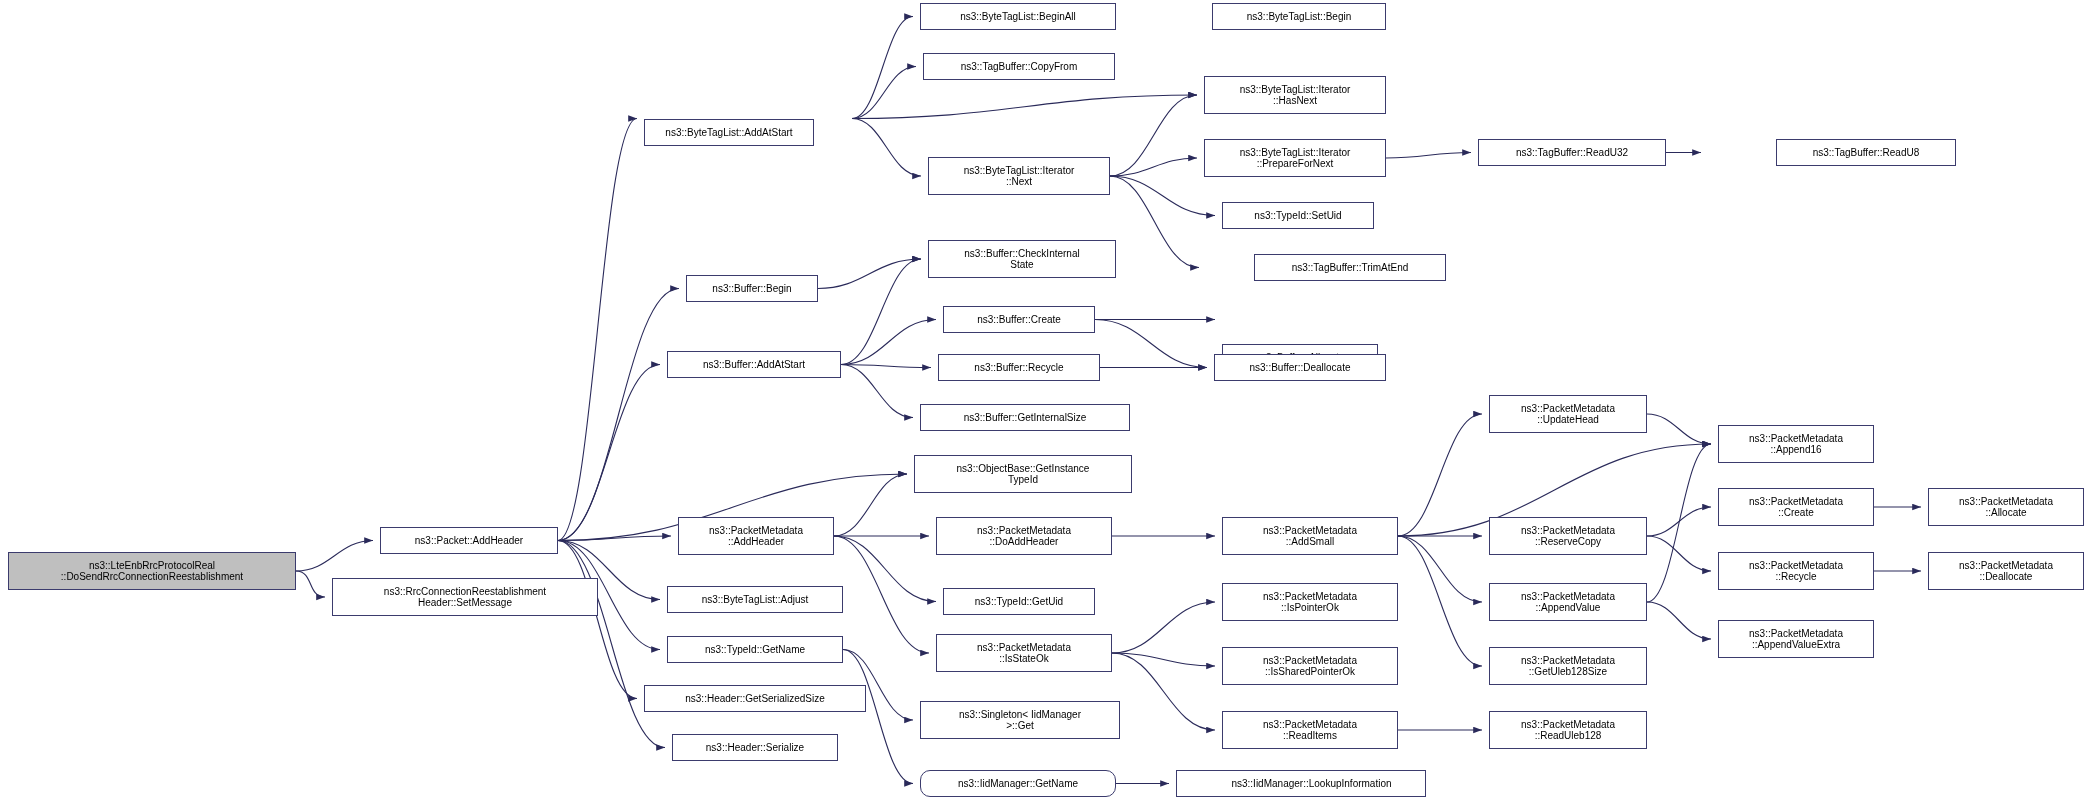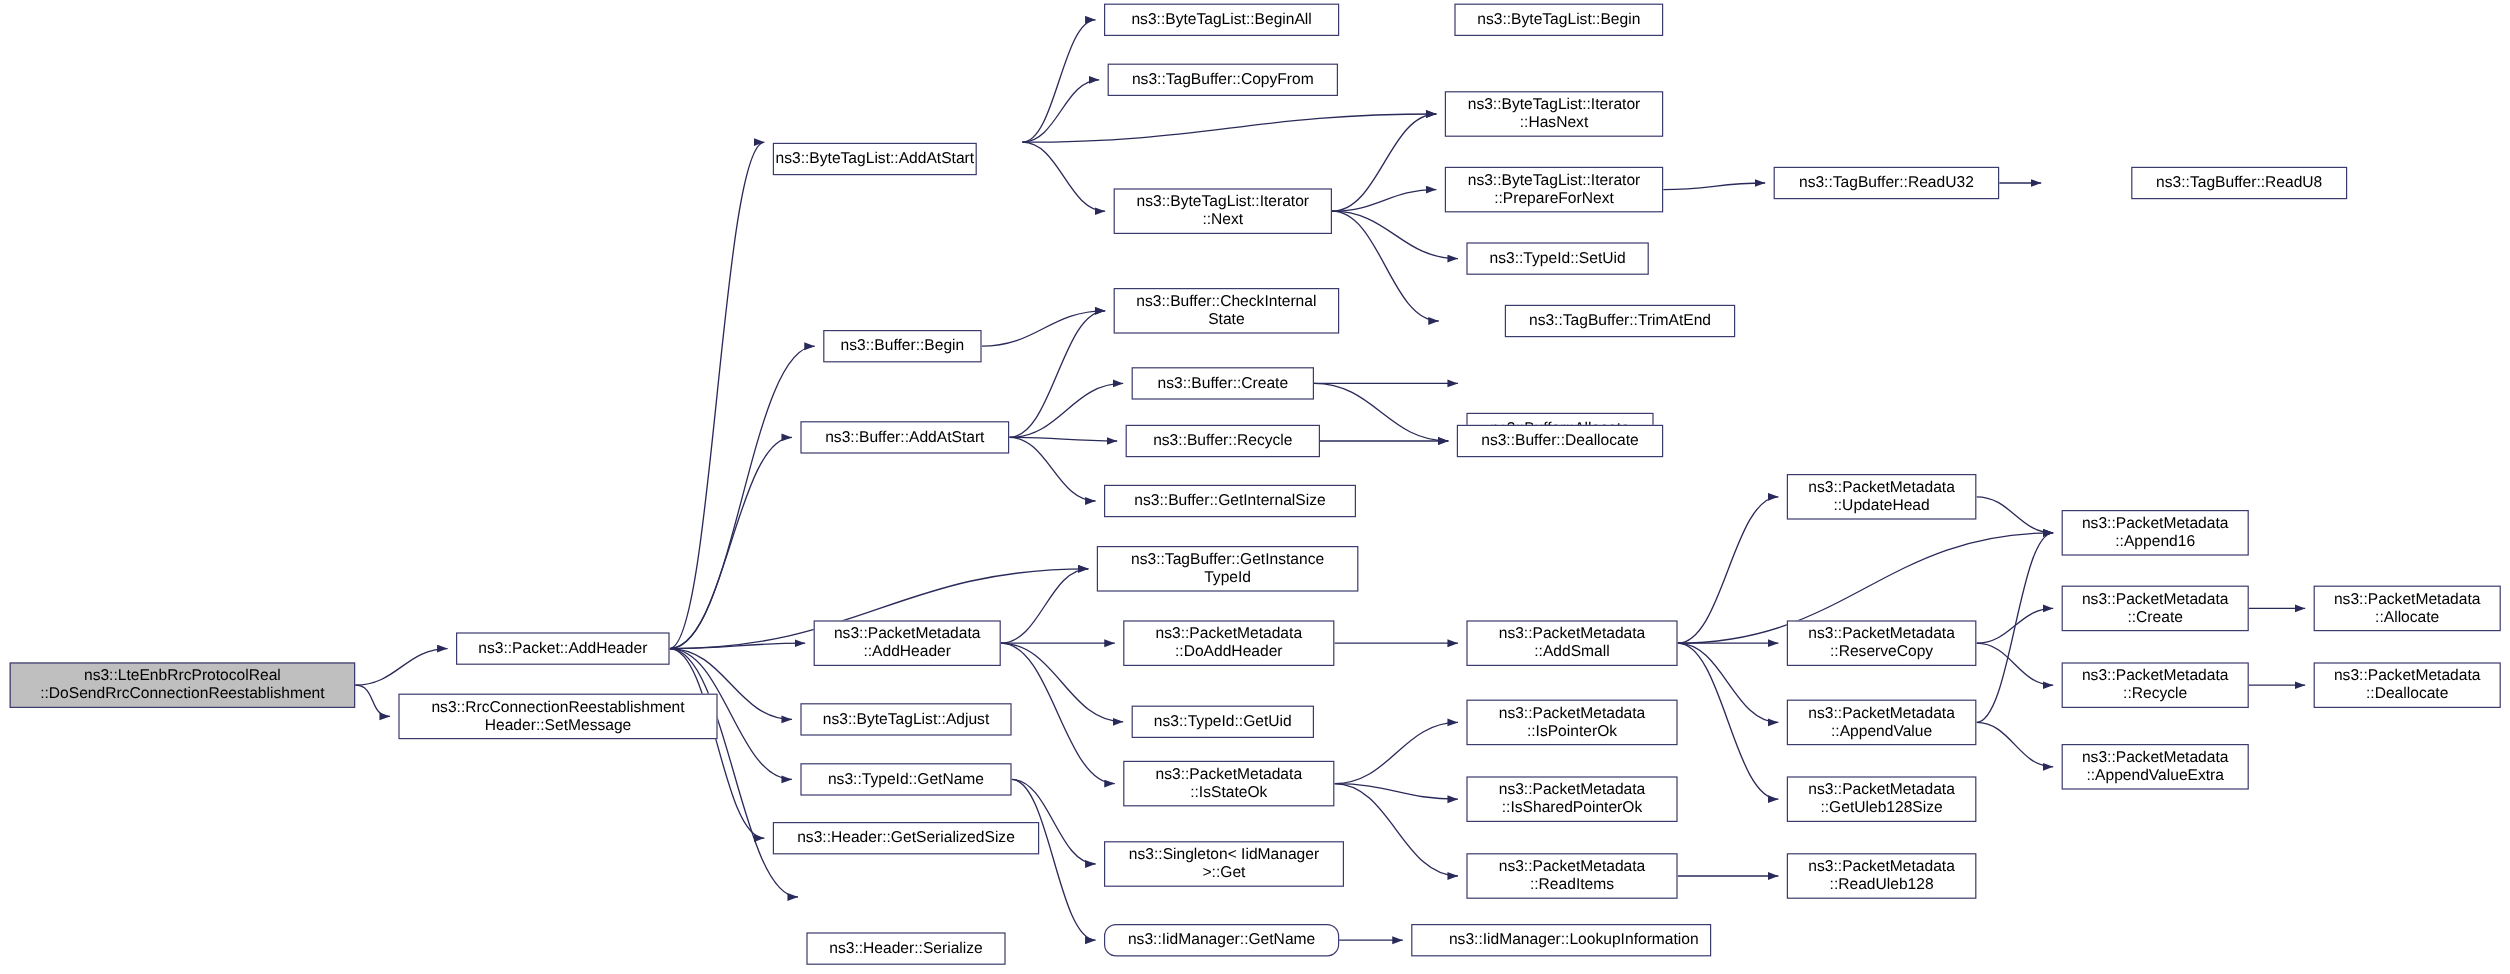--- a/index.html
+++ b/index.html
@@ -22,21 +22,21 @@
     width: 2092px;
     height: 812px;
     pointer-events: none;
   }
   .node {
     position: absolute;
     box-sizing: border-box;
     border: 1px solid #3b3b6d;
     background: #ffffff;
     color: #000000;
-    font-size: 13px;
+    font-size: 10px;
     line-height: 1.12;
     display: flex;
     align-items: center;
     justify-content: center;
     text-align: center;
     white-space: pre-line;
     padding: 1px 2px;
     z-index: 2;
   }
   .node.root {
@@ -116,31 +116,31 @@
       <div class="node" style="left: 332px; top: 578px; width: 266px; height: 38px;">ns3::RrcConnectionReestablishment
 Header::SetMessage</div>
       <div class="node" style="left: 644px; top: 95px; width: 170px; height: 27px; margin-top: 24px;">ns3::ByteTagList::AddAtStart</div>
       <div class="node" style="left: 686px; top: 275px; width: 132px; height: 27px;">ns3::Buffer::Begin</div>
       <div class="node" style="left: 667px; top: 351px; width: 174px; height: 27px;">ns3::Buffer::AddAtStart</div>
       <div class="node" style="left: 678px; top: 517px; width: 156px; height: 38px;">ns3::PacketMetadata
 ::AddHeader</div>
       <div class="node" style="left: 667px; top: 586px; width: 176px; height: 27px;">ns3::ByteTagList::Adjust</div>
       <div class="node" style="left: 667px; top: 636px; width: 176px; height: 27px;">ns3::TypeId::GetName</div>
       <div class="node" style="left: 644px; top: 685px; width: 222px; height: 27px;">ns3::Header::GetSerializedSize</div>
-      <div class="node" style="left: 672px; top: 734px; width: 166px; height: 27px; margin-top: 43px;">ns3::Header::Serialize</div>
+      <div class="node" style="left: 672px; top: 734px; width: 166px; height: 27px;">ns3::Header::Serialize</div>
       <div class="node" style="left: 920px; top: 3px; width: 196px; height: 27px;">ns3::ByteTagList::BeginAll</div>
       <div class="node" style="left: 923px; top: 53px; width: 192px; height: 27px;">ns3::TagBuffer::CopyFrom</div>
       <div class="node" style="left: 928px; top: 157px; width: 182px; height: 38px;">ns3::ByteTagList::Iterator
 ::Next</div>
       <div class="node" style="left: 928px; top: 240px; width: 188px; height: 38px;">ns3::Buffer::CheckInternal
 State</div>
       <div class="node" style="left: 943px; top: 306px; width: 152px; height: 27px;">ns3::Buffer::Create</div>
       <div class="node" style="left: 938px; top: 354px; width: 162px; height: 27px;">ns3::Buffer::Recycle</div>
       <div class="node" style="left: 920px; top: 404px; width: 210px; height: 27px;">ns3::Buffer::GetInternalSize</div>
-      <div class="node" style="left: 914px; top: 455px; width: 218px; height: 38px;">ns3::TagBuffer::GetInstance
+      <div class="node" style="left: 914px; top: 455px; width: 218px; height: 38px;">ns3::ObjectBase::GetInstance
 TypeId</div>
       <div class="node" style="left: 936px; top: 517px; width: 176px; height: 38px;">ns3::PacketMetadata
 ::DoAddHeader</div>
       <div class="node" style="left: 943px; top: 588px; width: 152px; height: 27px;">ns3::TypeId::GetUid</div>
       <div class="node" style="left: 936px; top: 634px; width: 176px; height: 38px;">ns3::PacketMetadata
 ::IsStateOk</div>
       <div class="node" style="left: 920px; top: 701px; width: 200px; height: 38px;">ns3::Singleton&lt; IidManager
 &gt;::Get</div>
       <div class="node" style="left: 920px; top: 770px; width: 196px; height: 27px; border-radius: 10px;">ns3::IidManager::GetName</div>
       <div class="node" style="left: 1212px; top: 3px; width: 174px; height: 27px;">ns3::ByteTagList::Begin</div>

